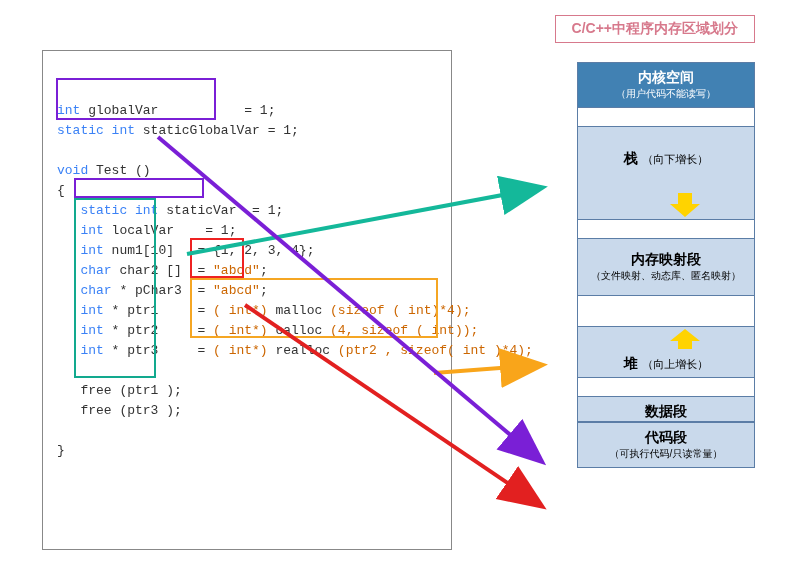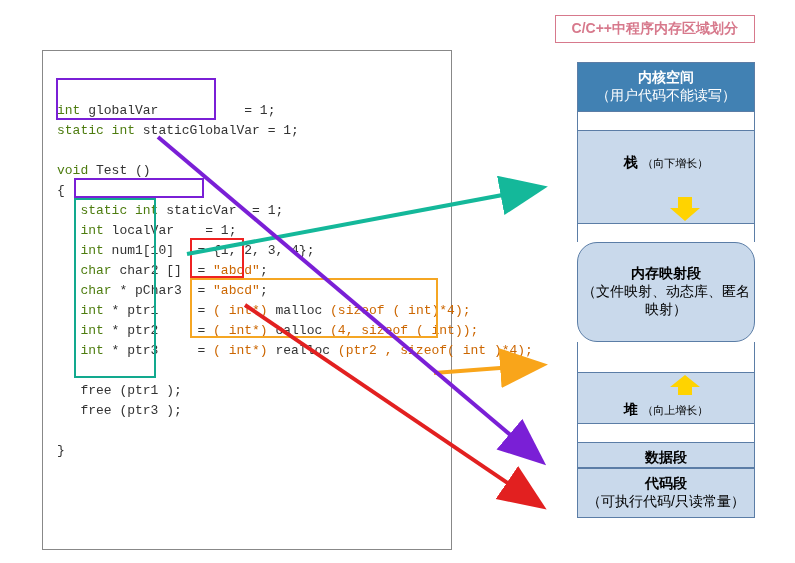--- a/index.html
+++ b/index.html
@@ -37,37 +37,37 @@
     left: 14px;
     top: 30px;
     right: 14px;
     bottom: 30px;
     font-family: Consolas, "Courier New", monospace;
     font-size: 13px;
     line-height: 20px;
     color: #333;
     white-space: pre;
   }
-  .kw { color: #4d7c0f; }
+  .kw { color: #3b82f6; }
   .constr { color: #cc6600; }
   .memory-panel {
     position: absolute;
     right: 40px;
     top: 62px;
     width: 178px;
   }
   .mem-block {
     border: 1px solid #5b7da6;
     margin-bottom: 0;
     text-align: center;
     background: #c9d9eb;
   }
   .mem-block.dark { background: #4181b3; color: #fff; }
   .mem-title { font-size: 14px; font-weight: bold; padding-top: 6px; }
-  .mem-sub { font-size: 14px; padding-bottom: 6px; }
+  .mem-sub { font-size: 10px; padding-bottom: 6px; }
   .mem-title.small-inline { display: inline; }
   .mem-sub.inline { display: inline; font-size: 11px; }
   .mem-gap { height: 18px; background: #fff; border-left: 1px solid #5b7da6; border-right: 1px solid #5b7da6; }
   .mem-arrowcell { height: 30px; position: relative; background:#c9d9eb; border:1px solid #5b7da6; border-top:none; }
   .mem-heap-arrowcell { height: 24px; position: relative; background:#c9d9eb; border:1px solid #5b7da6; border-bottom:none; }
   
   .selbox { position: absolute; border: 2px solid; background: transparent; pointer-events: none; }
   .sel-purple { border-color: #7a1fd6; }
   .sel-teal   { border-color: #12a98e; }
   .sel-red    { border-color: #e22; }
@@ -117,21 +117,21 @@
   <div class="mem-block" style="border-bottom:none; padding:22px 0;">
     <span class="mem-title small-inline">栈</span>
     <span class="mem-sub inline">（向下增长）</span>
   </div>
   <div class="mem-arrowcell">
     <svg width="100%" height="100%">
         <polygon points="100,3 114,3 114,14 122,14 107,27 92,14 100,14" fill="#ffd300"></polygon>
       </svg>
   </div>
   <div class="mem-gap"></div>
-  <div class="mem-block" style="padding:16px 0;border-radius:20px;">
+  <div class="mem-block" style="padding:6px 0;">
     <div class="mem-title">内存映射段</div>
     <div class="mem-sub">（文件映射、动态库、匿名映射）</div>
   </div>
   <div class="mem-gap" style="height:30px;"></div>
   <div class="mem-heap-arrowcell">
     <svg width="100%" height="100%">
         <polygon points="107,2 122,14 114,14 114,22 100,22 100,14 92,14" fill="#ffd300"></polygon>
       </svg>
   </div>
   <div class="mem-block" style="border-top:none; padding:4px 0;">

